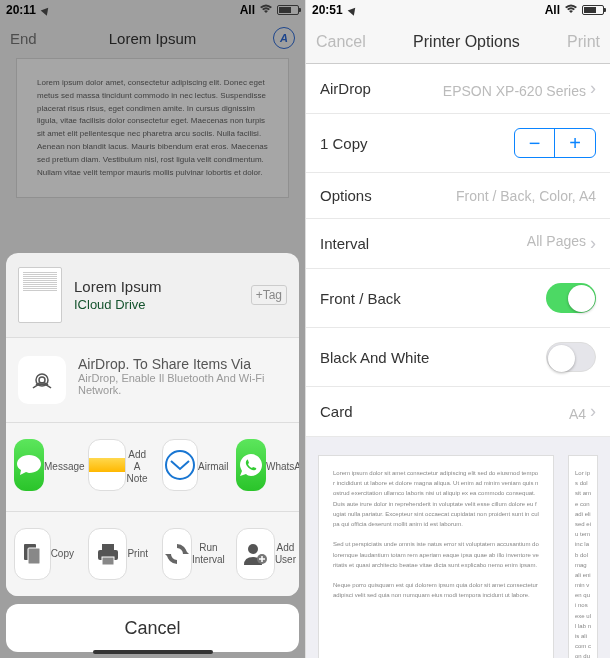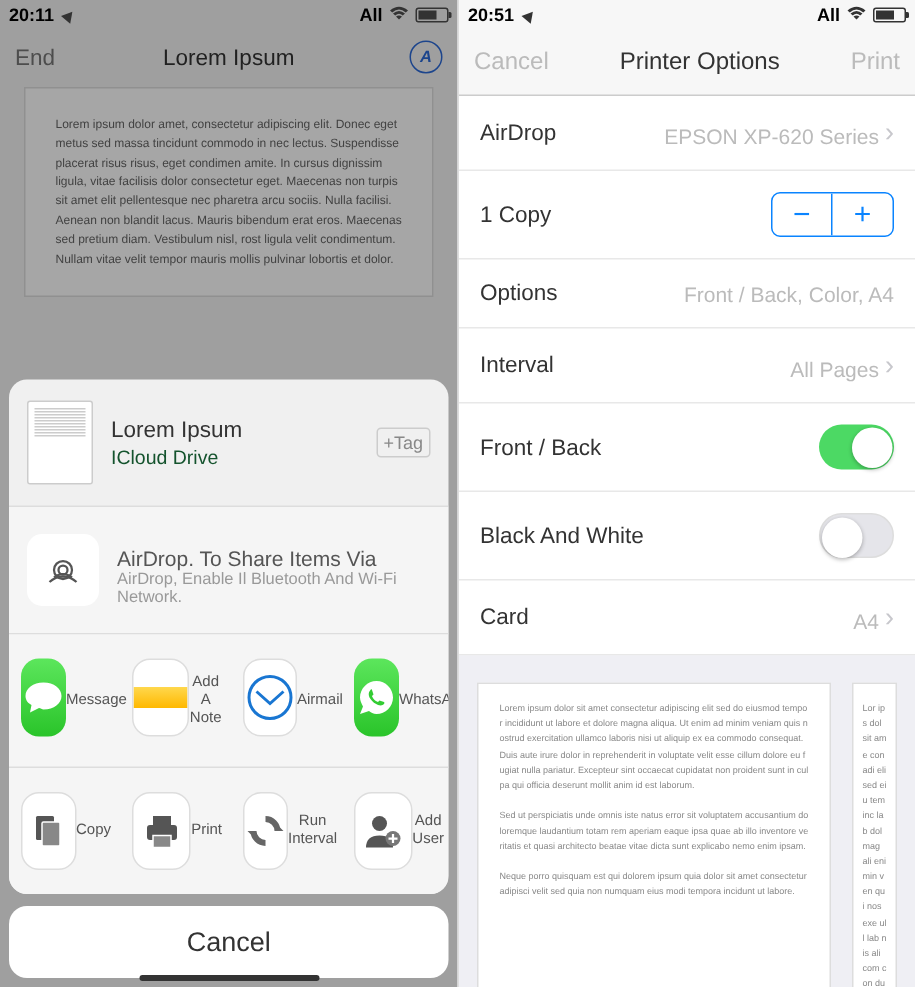--- a/index.html
+++ b/index.html
@@ -33,21 +33,21 @@
 .sheet{position:absolute;left:6px;right:6px;bottom:6px;z-index:3}
 .sheet-panel{background:#f0f0f0;border-radius:12px;overflow:hidden}
 .file-row{display:flex;align-items:center;padding:14px 12px;gap:12px;border-bottom:1px solid #ddd}
 .thumb{width:44px;height:56px;background:#fff;border:1px solid #ccc;border-radius:2px;padding:4px;display:flex;flex-direction:column;gap:1px}
 .thumb div{height:1px;background:#ccc}
 .file-info{flex:1}
 .file-title{font-size:15px;color:#333;margin-bottom:2px}
 .file-sub{font-size:13px;color:#14532d}
 .tag-btn{font-size:12px;color:#888;border:1px solid #ccc;padding:2px 4px;border-radius:3px}
 
-.airdrop-row{display:flex;align-items:flex-end;padding:18px 12px;gap:12px;border-bottom:1px solid #ddd;background:#f5f5f5}
+.airdrop-row{display:flex;align-items:flex-start;padding:18px 12px;gap:12px;border-bottom:1px solid #ddd;background:#f5f5f5}
 .airdrop-icon{width:48px;height:48px;background:#fff;border-radius:10px;display:flex;align-items:center;justify-content:center}
 .airdrop-icon svg{width:30px;height:30px}
 .airdrop-info{flex:1}
 .ad-title{font-size:14px;color:#555}
 .ad-sub{font-size:11px;color:#999}
 
 .app-row{display:flex;padding:16px 8px;gap:14px;border-bottom:1px solid #ddd;background:#f5f5f5}
 .app{display:flex;flex-direction:row;align-items:center;width:60px}
 .app-icon{width:52px;height:52px;border-radius:12px;display:flex;align-items:center;justify-content:center;margin-bottom:4px}
 .app-label{font-size:10px;color:#555;text-align:center;line-height:1.2}
@@ -288,21 +288,21 @@
         <div class="step-btn">−</div>
         <div class="step-btn">+</div>
       </div>
     </div>
     <div class="setting-row">
       <span class="sr-label">Options</span>
       <span class="sr-value">Front / Back, Color, A4</span>
     </div>
     <div class="setting-row">
       <span class="sr-label">Interval</span>
-      <span style="display:flex;align-items:flex-end">
+      <span style="display:flex;align-items:flex-start">
         <span class="sr-value">All Pages</span>
         <span class="chev">›</span>
       </span>
     </div>
     <div class="setting-row">
       <span class="sr-label">Front / Back</span>
       <div class="toggle toggle-on">
           <div class="knob"></div>
         </div>
     </div>

